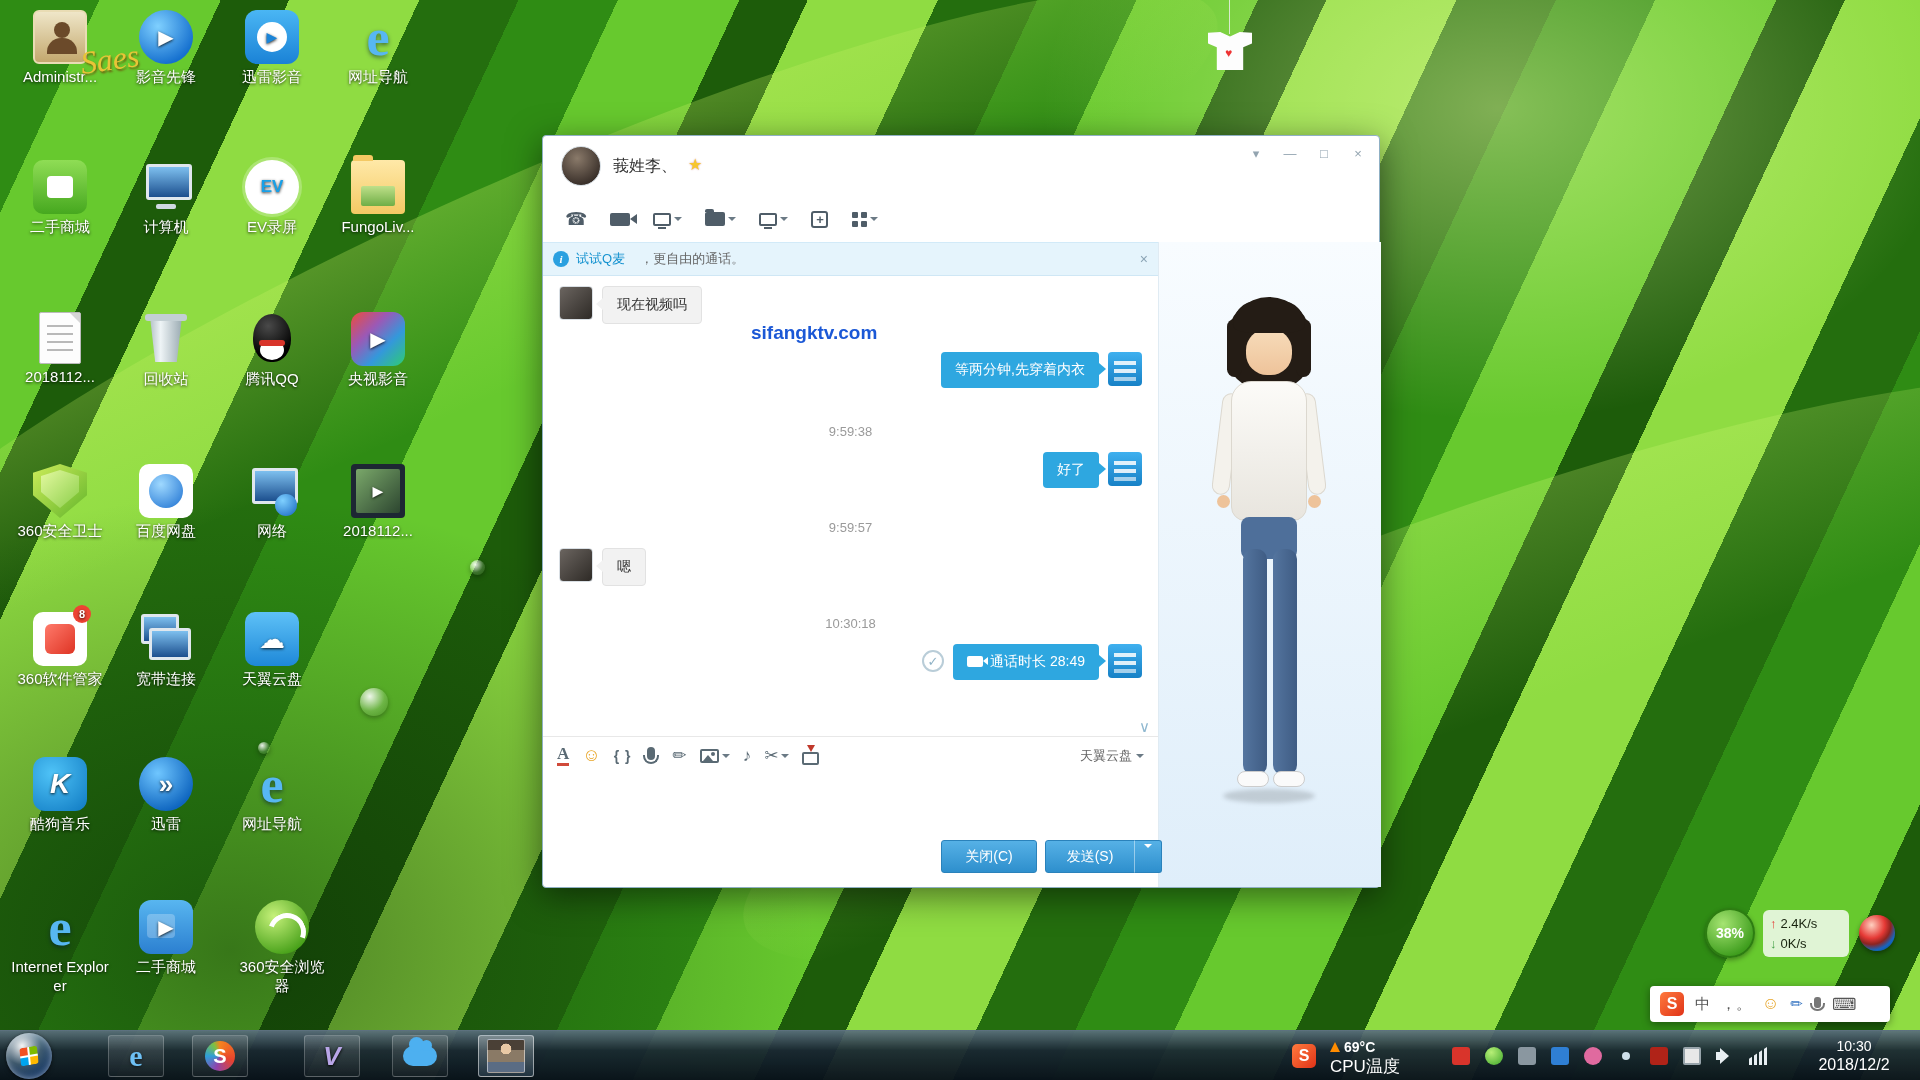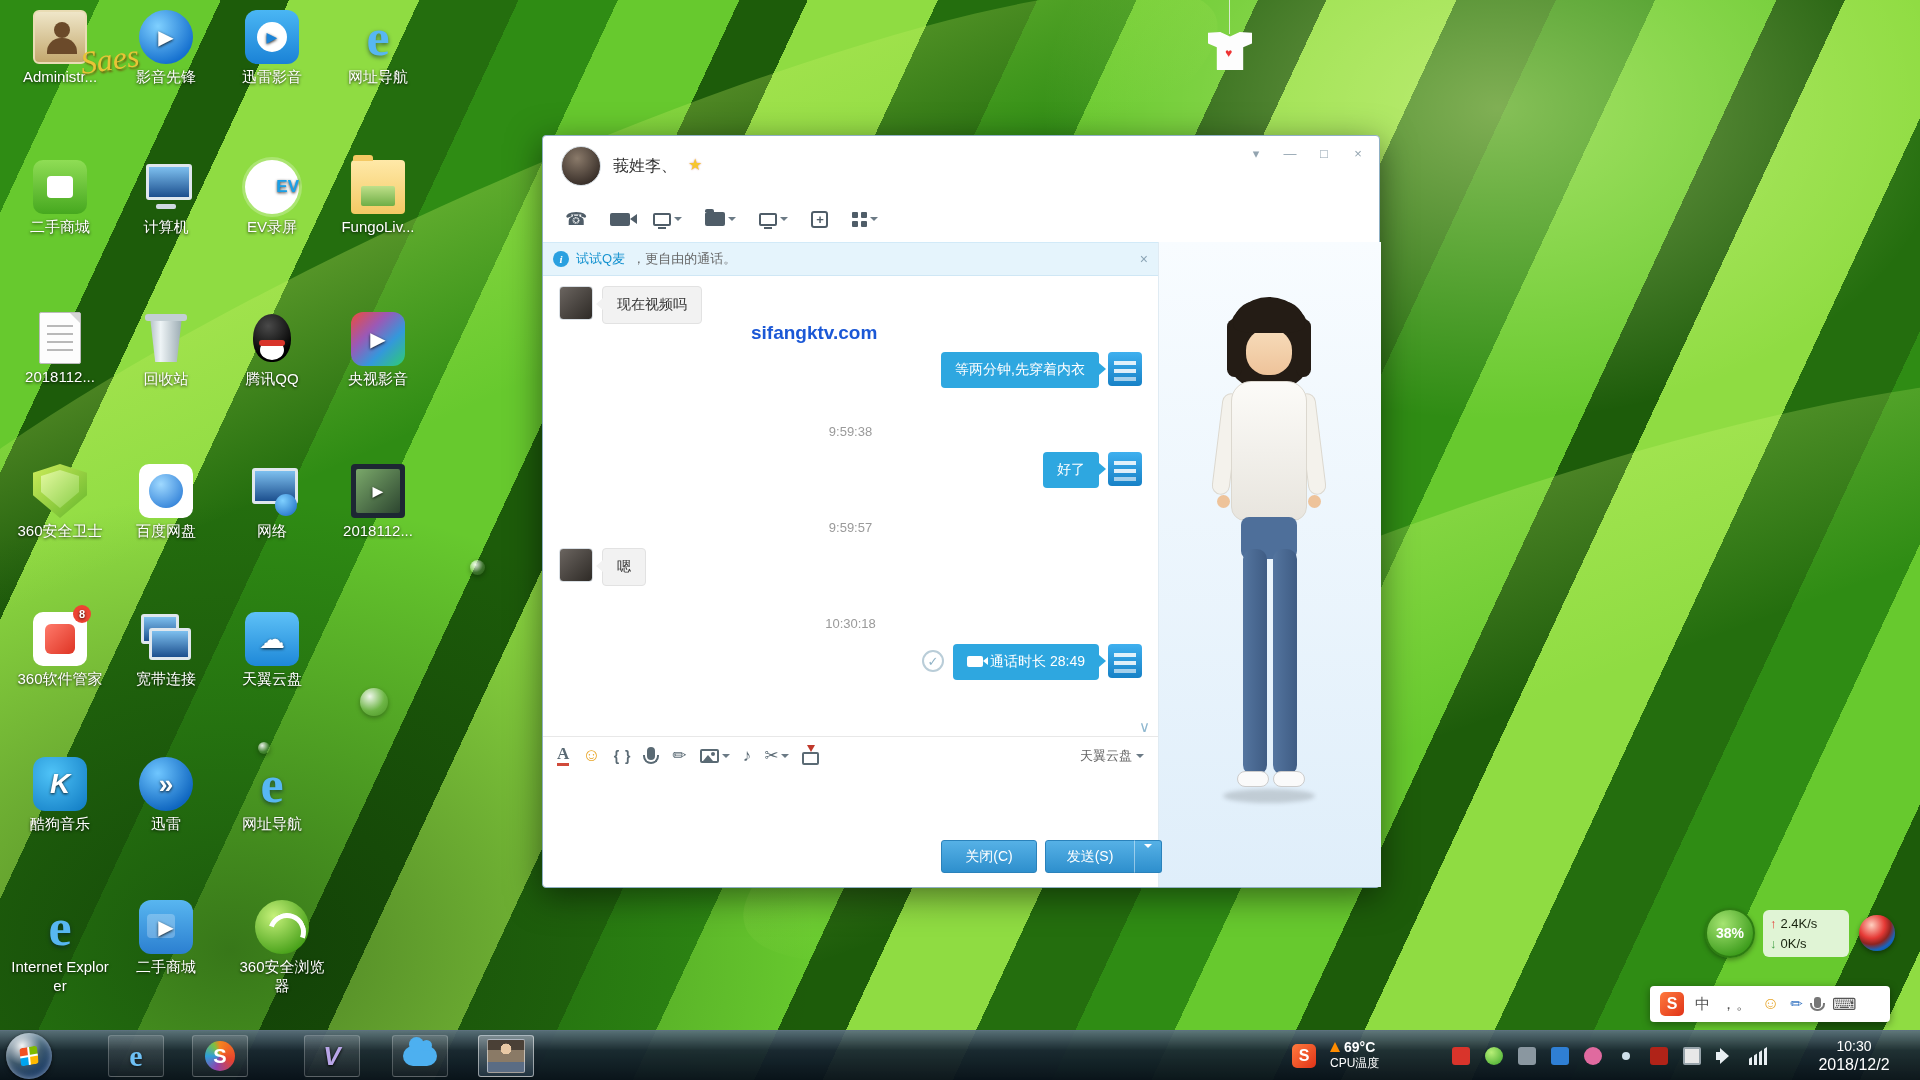--- a/index.html
+++ b/index.html
@@ -45,21 +45,21 @@
   .a-pc::before,.a-bband::before,.a-bband::after,.a-net::before { border:3px solid #dfe7ee; border-radius:3px;
     background:linear-gradient(#7ec0ef,#1c4f8e); }
   .a-pc::before { top:4px;left:7px;width:40px;height:30px; }
   .a-pc::after { bottom:5px;left:17px;width:20px;height:5px;background:#cfd9e2;border-radius:2px; }
   .a-net::before { top:4px;left:7px;width:40px;height:30px; }
   .a-net .g { position:absolute; bottom:2px; right:2px; width:22px; height:22px; border-radius:50%;
     background:radial-gradient(circle at 35% 30%, #7fd0ff, #1565c0); }
   .a-bband::before { top:2px;left:2px;width:32px;height:24px; }
   .a-bband::after { bottom:6px;right:2px;width:36px;height:26px; }
 
-  .a-ev { background:#fff; border-radius:50%; box-shadow:0 0 0 3px rgba(255,255,255,.25);justify-content:flex-end; }
+  .a-ev { background:#fff; border-radius:50%; box-shadow:0 0 0 3px rgba(255,255,255,.25); }
   .a-ev .g { color:#18a0e8; font-size:17px; }
 
   .a-folder { background:linear-gradient(#ffe9a8,#f4c964); border-radius:4px; }
   .a-folder::before { top:-5px;left:2px;width:20px;height:6px;background:#f4c964;border-radius:3px 3px 0 0; }
   .a-folder::after { bottom:8px;left:10px;width:34px;height:20px;background:linear-gradient(#bfe08a,#6fae46);border-radius:2px; }
 
   .a-doc { background:#fdfdfd; border:1px solid #bbb; border-radius:2px; width:42px; height:52px; }
   .a-doc::before { left:7px;right:7px;top:12px;height:28px;
     background:repeating-linear-gradient(#b9b9b9 0 2px, transparent 2px 8px); }
   .a-doc::after { top:0;right:0;border-left:10px solid transparent;border-top:10px solid #d5d5d5; }
@@ -151,21 +151,21 @@
   .grid4::before { content:""; position:absolute; left:1px; top:1px; width:6px; height:6px; background:#4f5d68;
     border-radius:1px; box-shadow:9px 0 0 #4f5d68, 0 9px 0 #4f5d68, 9px 9px 0 #4f5d68; }
   .caret { width:0; height:0; border-top:4px solid #6b7a85; border-left:4px solid transparent; border-right:4px solid transparent; }
 
   .banner { position:absolute; left:0; top:106px; width:615px; height:34px; background:#e5f4fc;
     border-top:1px solid #d2eaf8; border-bottom:1px solid #cfe7f5; display:flex; align-items:center; padding:0 10px; gap:7px; }
   .info-i { width:16px; height:16px; border-radius:50%; background:#2aa0e0; color:#fff; text-align:center;
     font:italic bold 11px/16px "Liberation Serif",serif; flex:none; }
   .info-i::before { content:"i"; }
   .banner .lnk { color:#1693d0; font-size:13px; cursor:pointer; }
-  .banner .txt { color:#666; font-size:13px; }
+  .banner .txt { color:#666; font-size:13px;margin-left:8px; }
   .banner .bx { margin-left:auto; color:#8ba4b5; font-size:14px; cursor:pointer; }
 
   .msgs { position:absolute; left:0; top:140px; width:615px; height:460px; }
   .mrow { position:absolute; display:flex; align-items:flex-start; gap:9px; }
   .av-peer { width:34px; height:34px; border-radius:4px; flex:none;
     background:linear-gradient(135deg,#6b6560,#2e2a26); border:1px solid #d9dfe4; }
   .av-self { width:34px; height:34px; border-radius:4px; flex:none; position:relative;
     background:linear-gradient(#3fb0ef,#1781c6); }
   .av-self::after { content:""; position:absolute; left:6px; top:9px; width:22px; height:4px; background:rgba(255,255,255,.85);
     box-shadow:0 8px 0 rgba(255,255,255,.85), 0 16px 0 rgba(255,255,255,.6); }
@@ -275,21 +275,21 @@
       radial-gradient(circle at 50% 28%, #e9c9a5 0 18%, transparent 19%),
       linear-gradient(180deg,#4a4036 0 30%, #8a7a66 30% 70%, #5a6c84 70%); }
 
   .tray-s { position:absolute; left:1292px; top:13px; width:24px; height:24px; border-radius:5px; cursor:pointer;
     background:linear-gradient(135deg,#ff7a3d,#e03318); color:#fff; font-weight:bold; font-size:16px;
     text-align:center; line-height:24px; }
   .cpu-block { position:absolute; left:1330px; top:8px; width:96px; color:#fff; cursor:pointer; }
   .cpu-block .l1 { font-size:14px; font-weight:bold; }
   .cpu-block .l1 .flame { display:inline-block; width:0; height:0; border-left:5px solid transparent;
     border-right:5px solid transparent; border-bottom:10px solid #ff8c00; margin-right:4px; vertical-align:0; }
-  .cpu-block .l2 { font-size:12px; }
+  .cpu-block .l2 { font-size:17px; }
   .tray-ico { position:absolute; top:16px; width:18px; height:18px; cursor:pointer; }
   .t-red { background:#d9342b; border-radius:3px; }
   .t-green { background:radial-gradient(circle at 35% 30%, #b7ef77, #3da62a); border-radius:50%; }
   .t-gray { background:#8a97a0; border-radius:3px; }
   .t-blue { background:#2f7fd4; border-radius:3px; }
   .t-pink { background:#e06a9f; border-radius:50%; }
   .t-cam2 { background:#5d6d79; border-radius:3px; position:relative; }
   .t-cam2::after { content:""; position:absolute; left:5px; top:5px; width:8px; height:8px; border-radius:50%; background:#cfe0ea; }
   .t-red2 { background:#b02318; border-radius:3px; }
   .t-clip { background:#e8e8e8; border:2px solid #98a4ab; border-radius:2px; }

